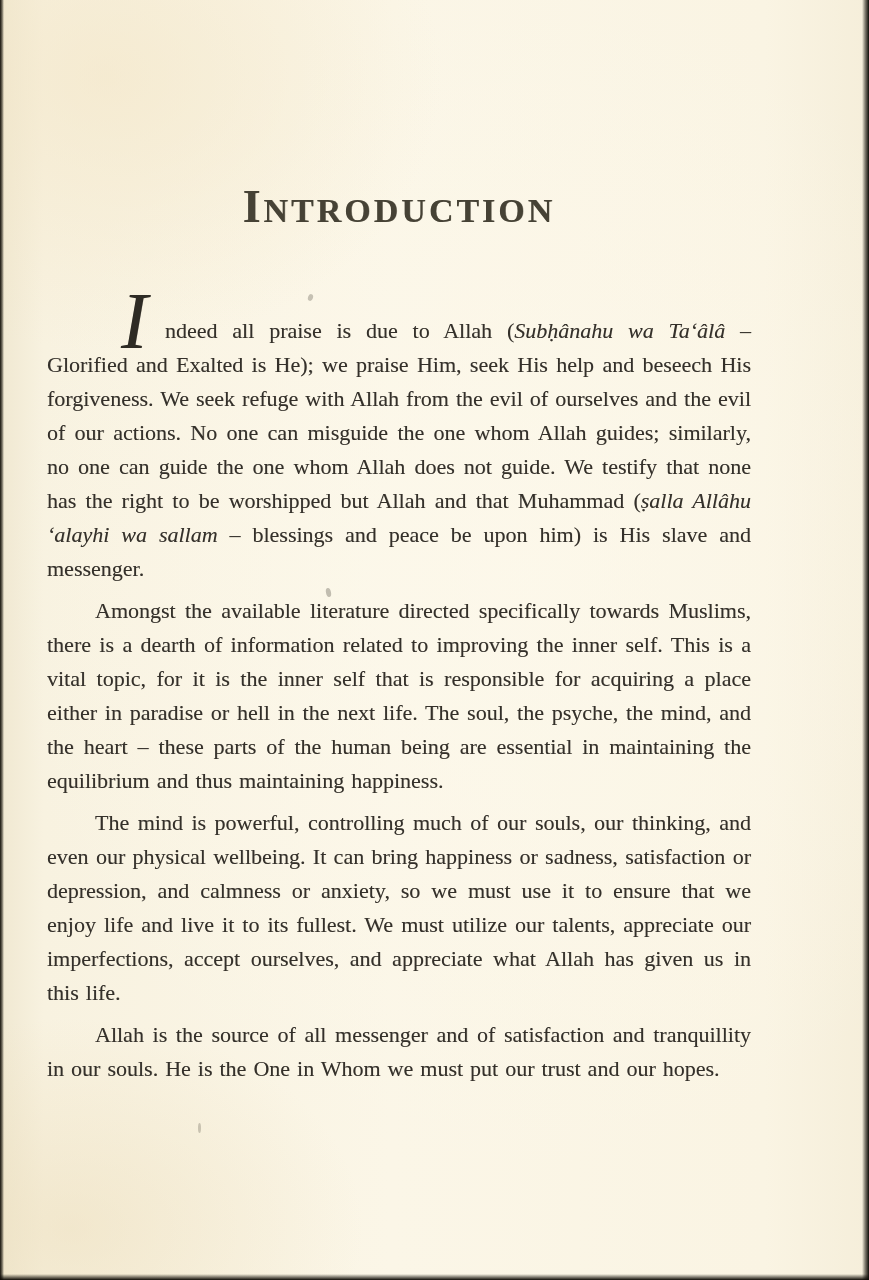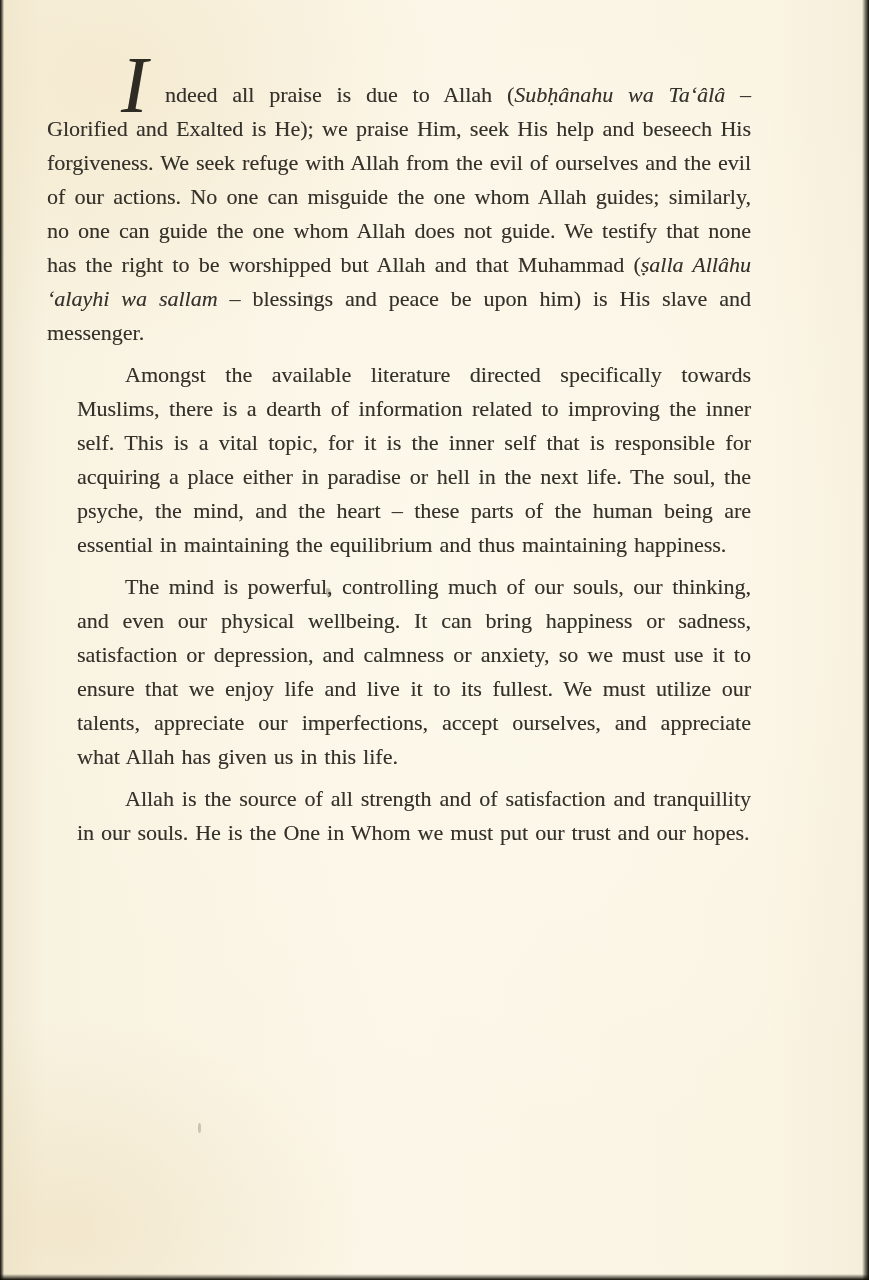--- a/index.html
+++ b/index.html
@@ -57,21 +57,21 @@
     text-align: justify;
     color: #34302a;
     word-spacing: 1.5px;
     text-shadow: 0.3px 0.3px 0.4px rgba(52,48,42,0.35);
   }
   .body-text p.first-para {
     margin-top: 78px;
     text-indent: 118px;
     position: relative;
   }
-  .body-text p:not(.first-para) { text-indent: 48px; margin-left: 30px; }
+  .body-text p:not(.first-para) { text-indent: 48px; }
   .dropcap {
     position: absolute;
     left: 74px;
     top: -33px;
     font-size: 80px;
     line-height: 1;
     font-style: italic;
     font-weight: normal;
     color: #2e2b24;
     text-indent: 0;
@@ -92,20 +92,23 @@
 <div class="page">
   <div class="edge-left"></div>
   <div class="edge-right"></div>
   <div class="edge-bottom"></div>
 
   <div class="speck speck-1"></div>
   <div class="speck speck-2"></div>
   <div class="speck speck-3"></div>
 
   <div class="content">
+    <h1 class="heading">
+      <span class="cap">I</span><span class="rest">ntroduction</span>
+    </h1>
     <div class="body-text">
         <p class="first-para"><span class="dropcap">I</span><span>ndeed all praise is due to Allah (</span><em>Subḥânahu wa Ta‘âlâ</em><span> – Glorified and Exalted is He); we praise Him, seek His help and beseech His forgiveness. We seek refuge with Allah from the evil of ourselves and the evil of our actions. No one can misguide the one whom Allah guides; similarly, no one can guide the one whom Allah does not guide. We testify that none has the right to be worshipped but Allah and that Muhammad (</span><em>ṣalla Allâhu ‘alayhi wa sallam</em><span> – blessings and peace be upon him) is His slave and messenger.</span></p>
         <p><span>Amongst the available literature directed specifically towards Muslims, there is a dearth of information related to improving the inner self. This is a vital topic, for it is the inner self that is responsible for acquiring a place either in paradise or hell in the next life. The soul, the psyche, the mind, and the heart – these parts of the human being are essential in maintaining the equilibrium and thus maintaining happiness.</span></p>
         <p><span>The mind is powerful, controlling much of our souls, our thinking, and even our physical wellbeing. It can bring happiness or sadness, satisfaction or depression, and calmness or anxiety, so we must use it to ensure that we enjoy life and live it to its fullest. We must utilize our talents, appreciate our imperfections, accept ourselves, and appreciate what Allah has given us in this life.</span></p>
-        <p><span>Allah is the source of all strength and of satisfaction and tranquillity in our souls. He is the One in Whom we must put our trust and our hopes.</span></p>
+        <p><span>Allah is the source of all messenger and of satisfaction and tranquillity in our souls. He is the One in Whom we must put our trust and our hopes.</span></p>
       </div>
   </div>
 </div>
 
 </body></html>

